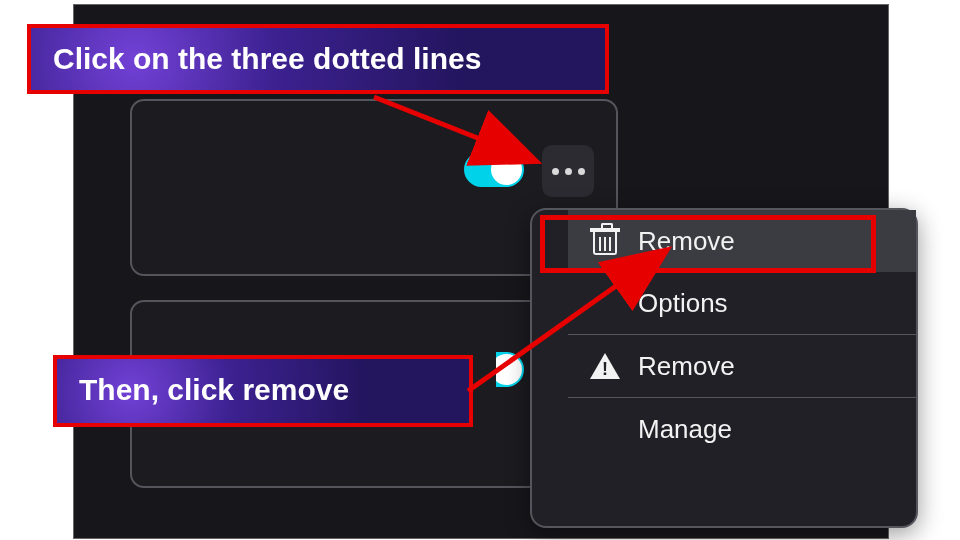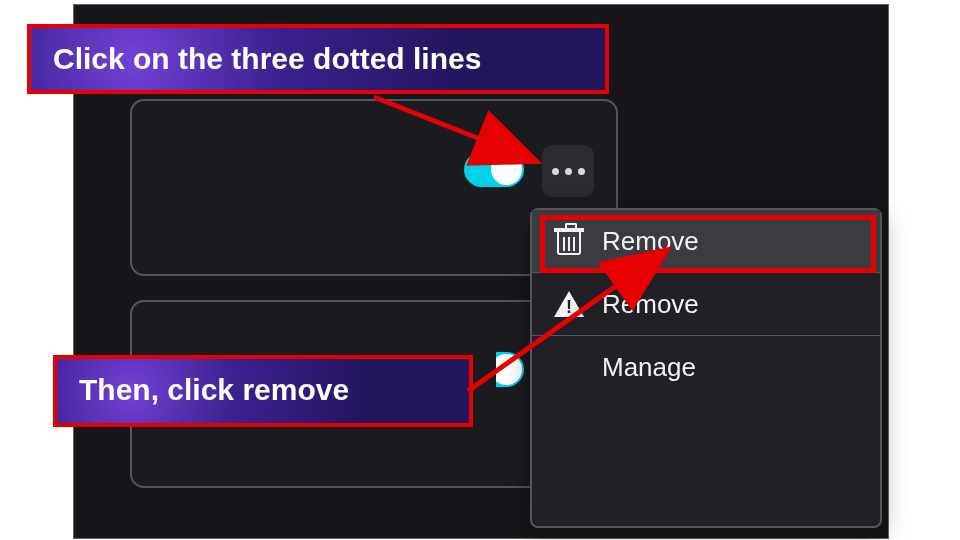--- a/index.html
+++ b/index.html
@@ -63,24 +63,25 @@
   .more-btn .dot {
     width: 7px; height: 7px; border-radius: 50%; background: #d9d9da;
   }
 
   .menu {
     position: absolute;
     left: 456px; top: 203px;
     width: 348px; height: 316px;
     background: #202026;
     border: 2px solid #55555d;
-    border-radius: 8px;
+    border-radius: 16px;
     color: #f2f2f3;
     font-size: 26px;
     box-shadow: 0 6px 24px rgba(0,0,0,.4);
+    padding-left: 36px;
   }
   .menu .item {
     height: 62px;
     display: flex;
     align-items: center;
     padding-left: 22px;
     gap: 18px;
     box-sizing: border-box;
   }
   .menu .item.hover {
@@ -175,20 +176,24 @@
   <div class="menu">
     <div class="item hover">
       <span class="icon-slot">
           <span class="icon-trash">
             <i></i>
             <b></b>
           </span>
         </span>
       <span>Remove</span>
     </div>
+    <div class="item">
+      <span class="icon-slot"></span>
+      <span>Options</span>
+    </div>
     <div class="sep"></div>
     <div class="item">
       <span class="icon-slot">
           <span class="icon-warn"></span>
         </span>
       <span>Remove</span>
     </div>
     <div class="sep"></div>
     <div class="item">
       <span class="icon-slot"></span>

